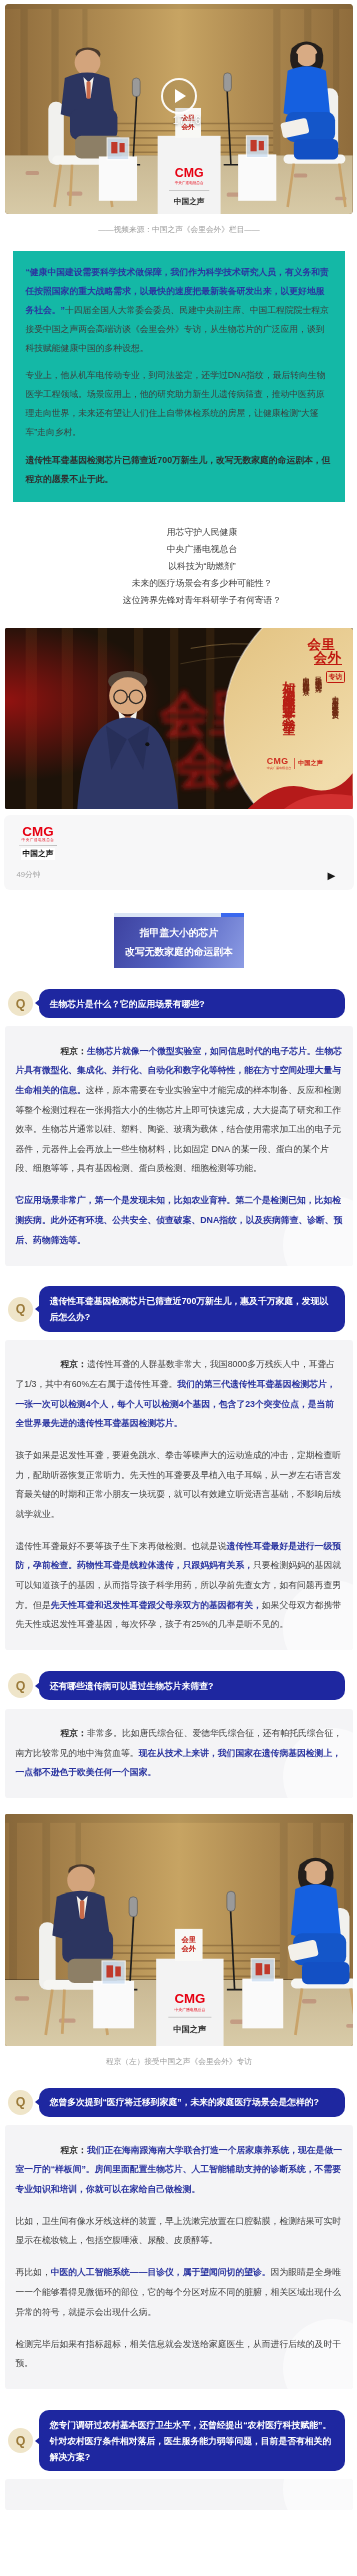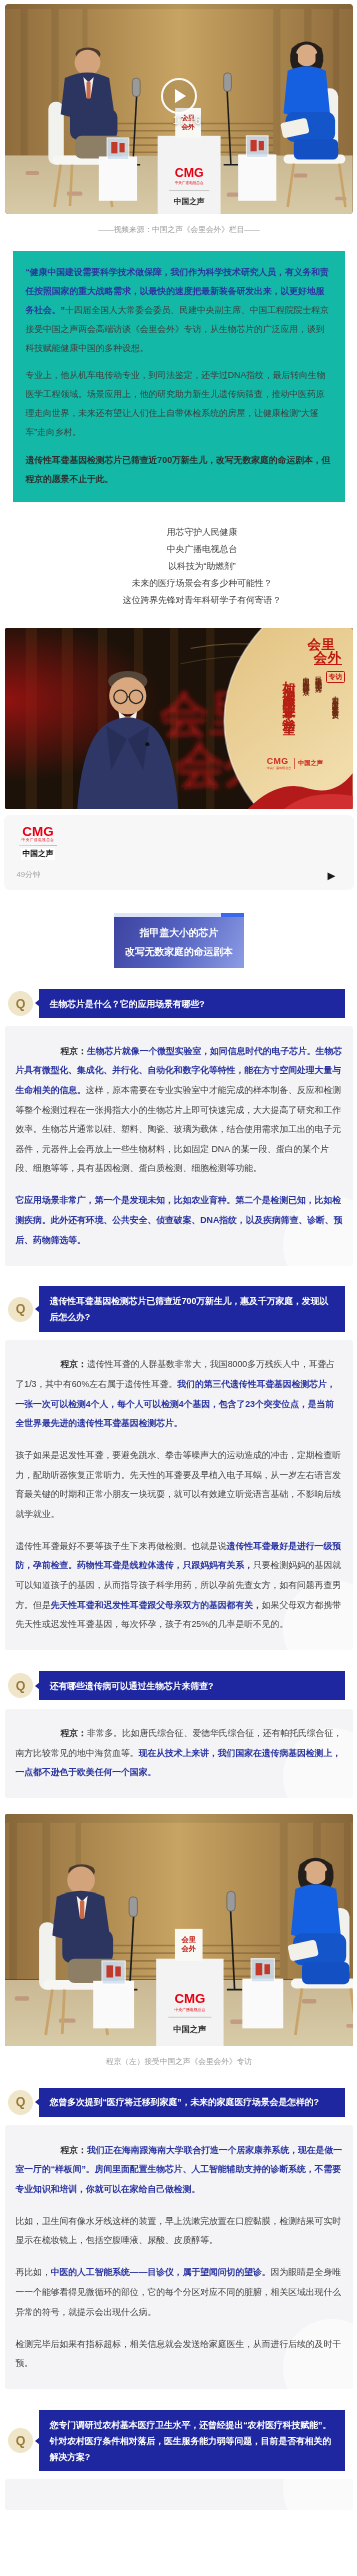--- a/index.html
+++ b/index.html
@@ -60,21 +60,21 @@
   
   .section-head{margin-top:23px;text-align:center;}
   .section-head .inner{display:inline-block;}
   .head-strip{height:3.6px;background:linear-gradient(to right,#dbe5f5 0 82%,#3a68ef 82% 100%);}
   .head-box{background:linear-gradient(115deg,#3d42a0 0%,#5563c1 48%,#8c9ce4 100%);color:#fff;font-weight:bold;font-size:9.8px;line-height:19.6px;padding:6.2px 11.3px;text-align:center;}
 
   
   .qa-block{margin-top:20.6px;}
   .q-row{display:flex;align-items:center;margin:0 13px 0 8.2px;}
   .q-badge{flex:0 0 25px;width:25px;height:25px;border-radius:50%;background:#efe5c9;color:#9c7c3c;font-weight:bold;font-size:12.4px;display:flex;align-items:center;justify-content:center;z-index:2;}
-  .q-bubble{flex:1;margin-left:6.2px;background:#1e27a0;color:#fff;font-weight:bold;font-size:8.8px;line-height:16px;padding:6.7px 10.3px;border-radius:0;position:relative;}
+  .q-bubble{flex:1;margin-left:6.2px;background:#1e27a0;color:#fff;font-weight:bold;font-size:8.8px;line-height:16px;padding:6.7px 10.3px;border-radius:10px;position:relative;}
   .q-bubble::before{content:"";position:absolute;left:-4.6px;top:50%;margin-top:-4.1px;border-right:5.2px solid #1e27a0;border-top:4.1px solid transparent;border-bottom:4.1px solid transparent;}
   .a-block{margin:8.2px 5.2px 0;background:#f4f4f6;border-radius:3.1px;padding:3.1px 10.3px 15.5px;position:relative;overflow:hidden;}
   .a-block::after{content:"";position:absolute;width:98px;height:98px;border-radius:50%;background:#fafafb;right:-28px;bottom:-28px;}
   .a-block p{position:relative;z-index:1;margin:12.4px 0 0;font-size:8.8px;line-height:19.6px;}
 </style>
 </head>
 <body>
 
 <div class="page">
 

